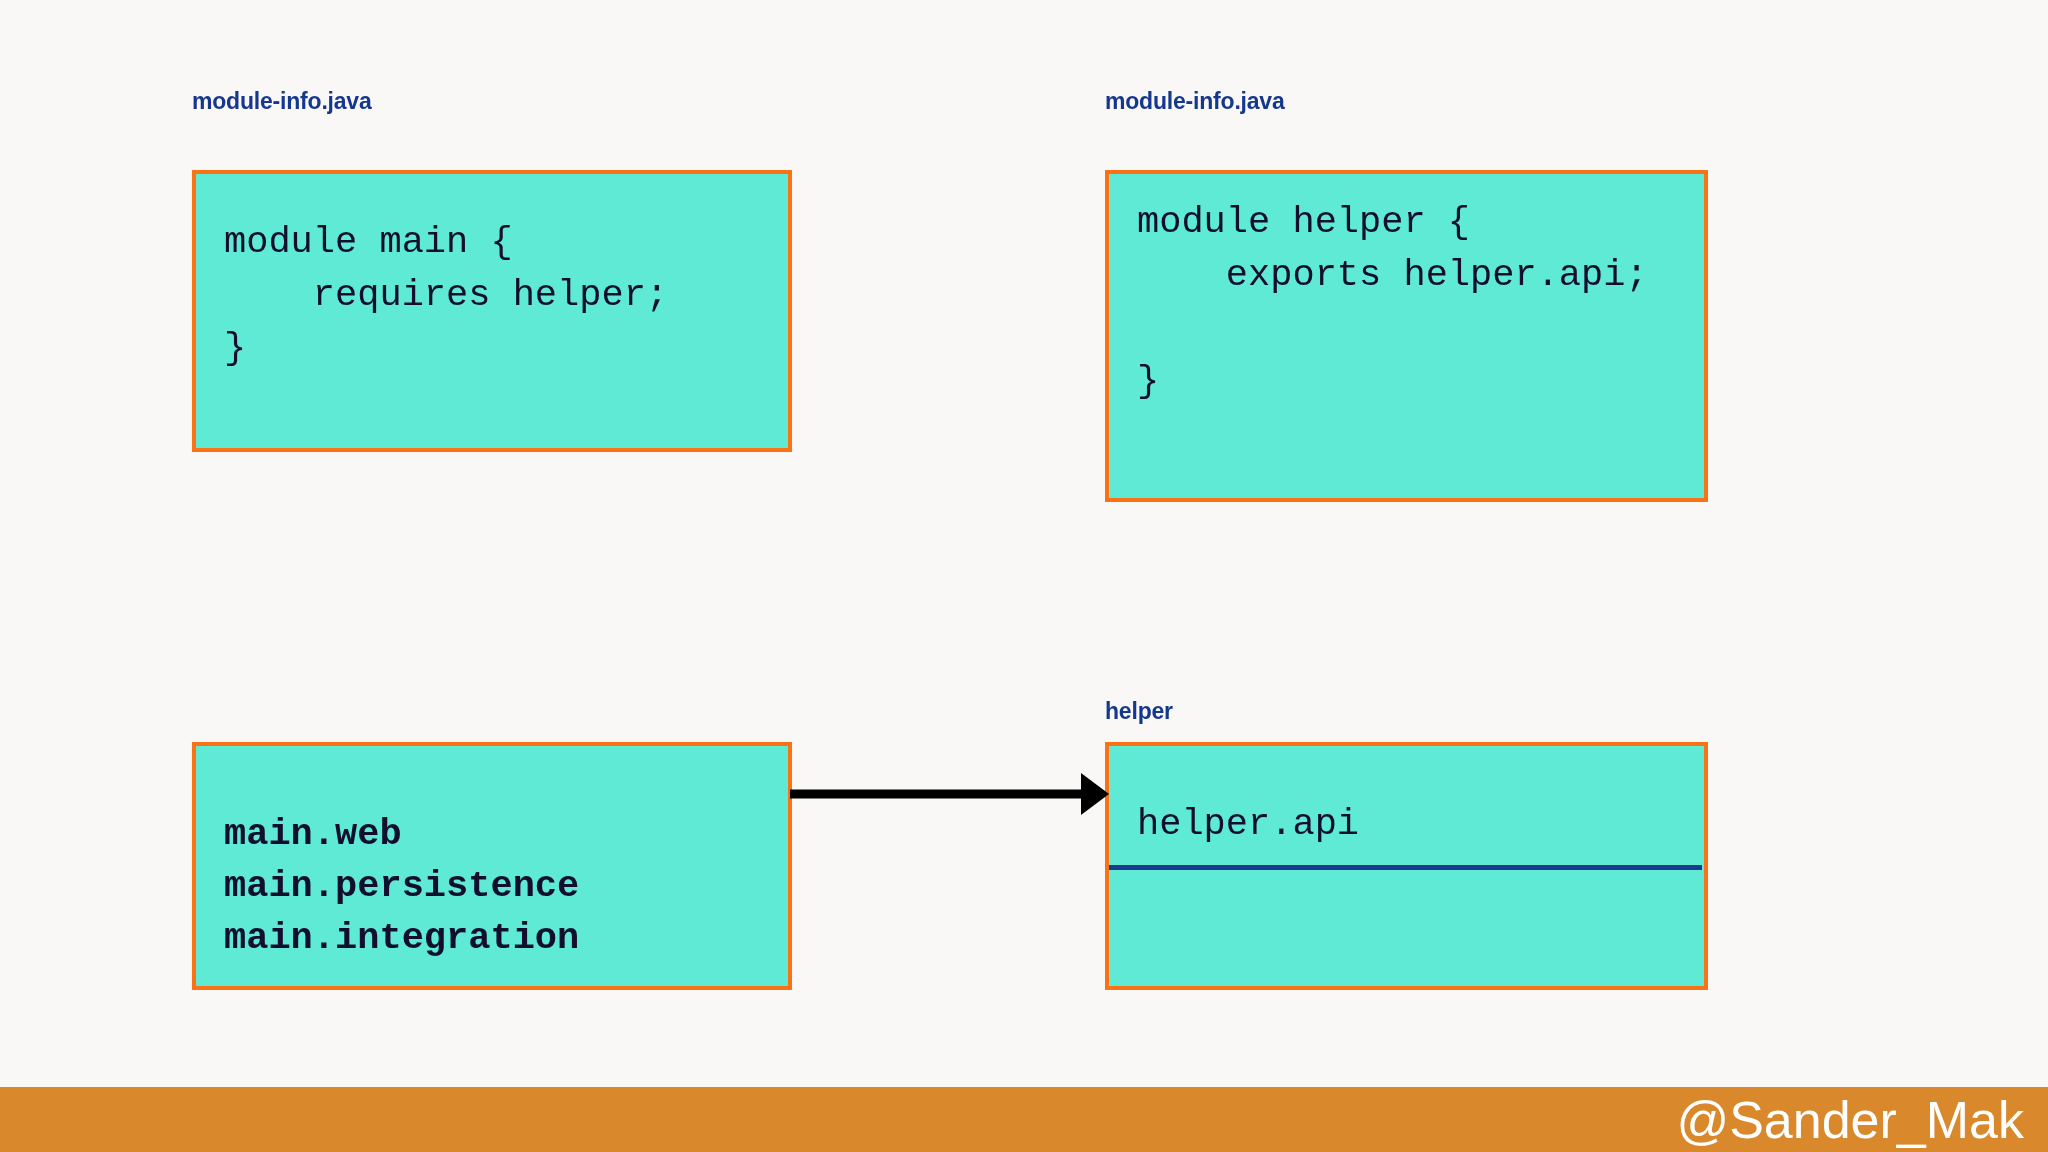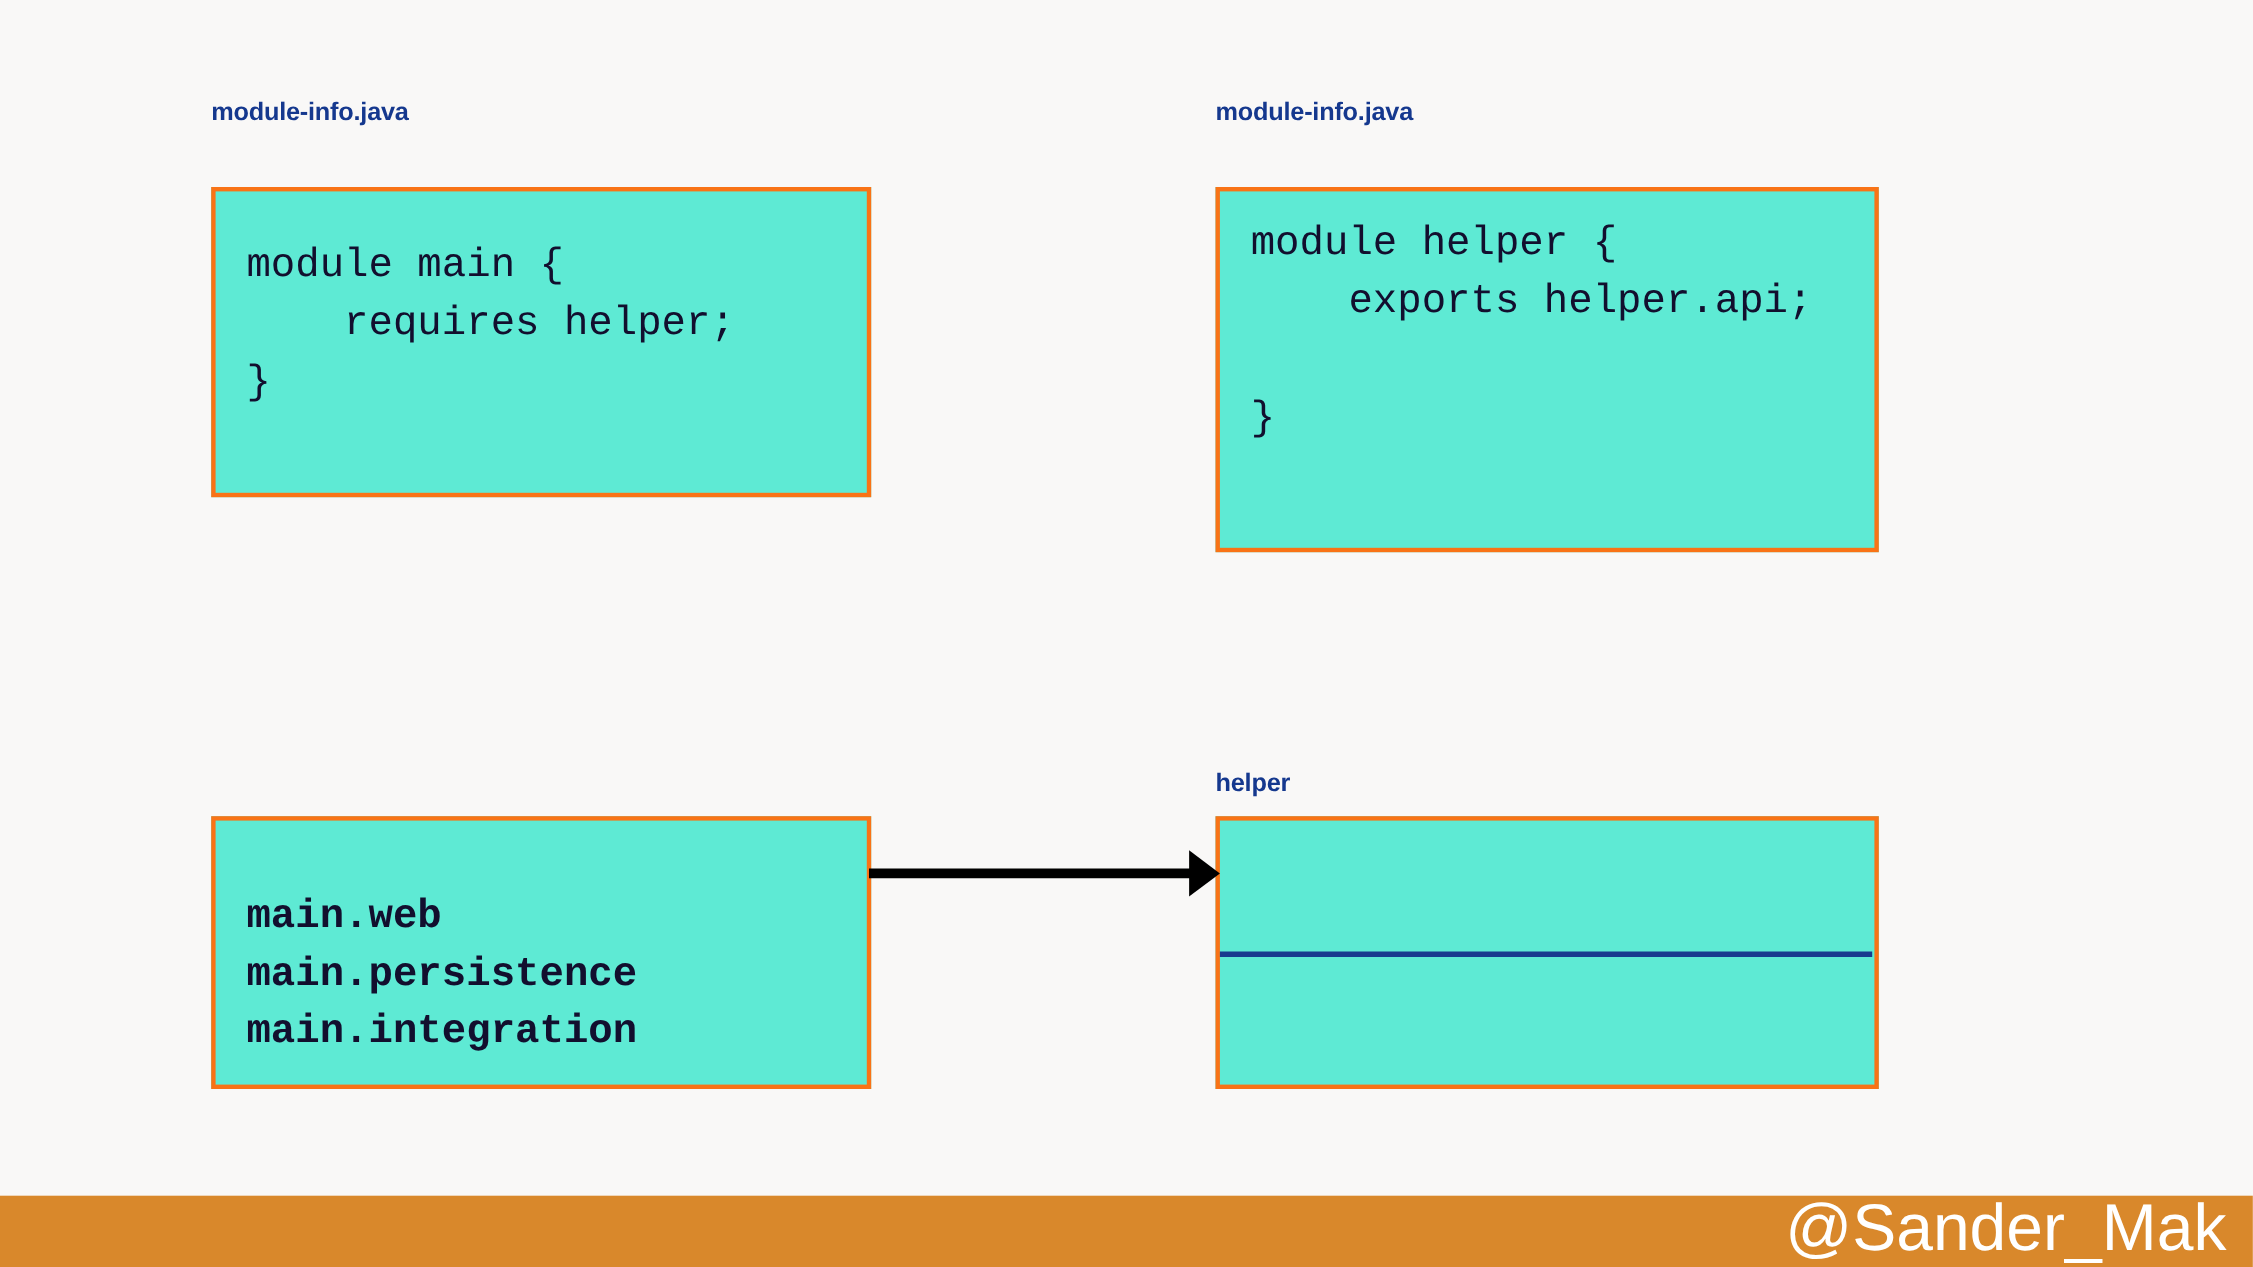--- a/index.html
+++ b/index.html
@@ -93,21 +93,21 @@
     bottom: 0;
     width: 2048px;
     height: 65px;
     background: #D9882B;
   }
   .footer-handle {
     position: absolute;
     right: 24px;
     bottom: 2px;
     font-family: "Liberation Sans", sans-serif;
-    font-size: 60px;
+    font-size: 52px;
     font-weight: 400;
     color: #FFFFFF;
     letter-spacing: 0px;
     white-space: nowrap;
   }
 </style>
 </head>
 <body>
 
 <div class="slide">
@@ -135,20 +135,21 @@
   <div class="box" style="left:192px; top:742px; width:600px; height:248px;font-weight:bold;">
     <div class="pkglist" style="left:28px; top:62px;">main.web
 main.persistence
 main.integration</div>
   </div>
 
   <div class="caption" style="left:1105px; top:698px;">helper</div>
 
   <div class="box" style="left:1105px; top:742px; width:603px; height:248px;">
 
+    <div class="pkglist" style="left:28px; top:52px;">helper.api</div>
 
     <div class="divider" style="left:0px; top:119px; width:593px; height:5px;"></div>
 
     <div class="pkglist" style="left:28px; top:160px;"></div>
   </div>
 
   <div class="arrow-wrap" style="left:788px; top:765px; width:325px; height:60px;">
     <svg width="325" height="60" viewBox="0 0 325 60">
       <line x1="2" y1="29" x2="295" y2="29" stroke="#000000" stroke-width="9"></line>
       <polygon points="293,8 321,29 293,50" fill="#000000"></polygon>

